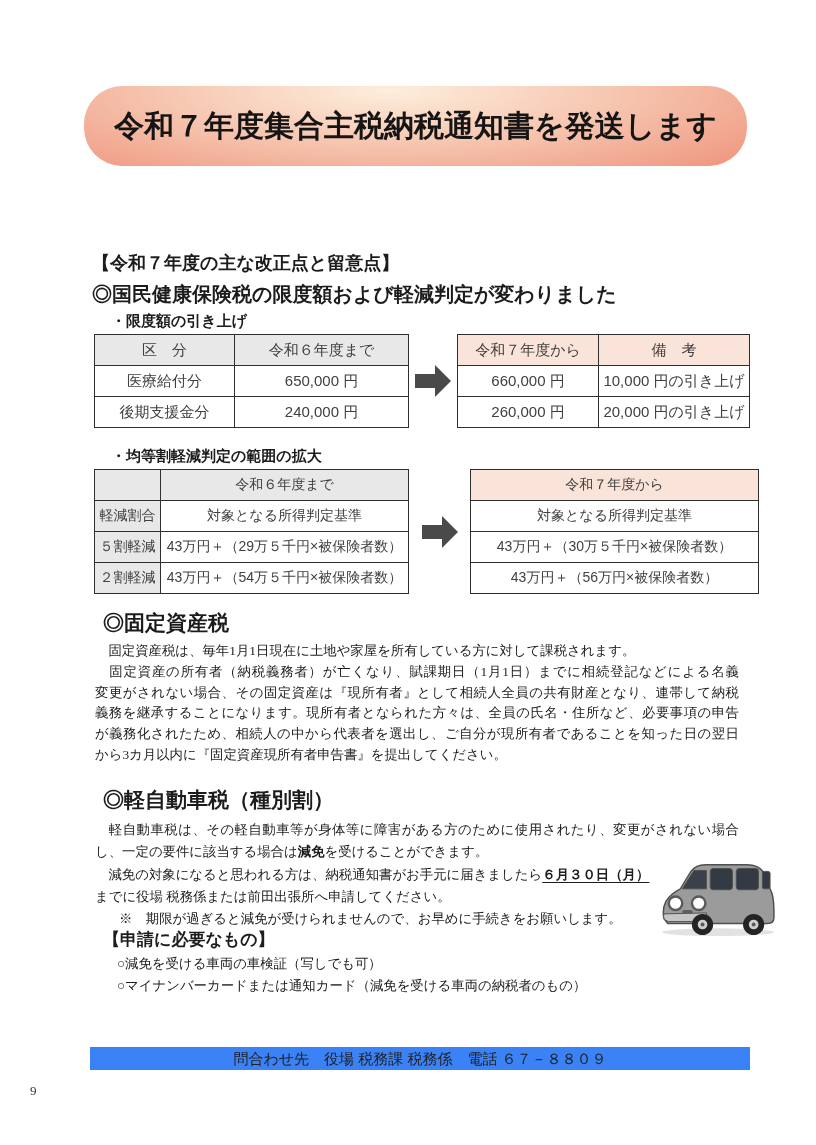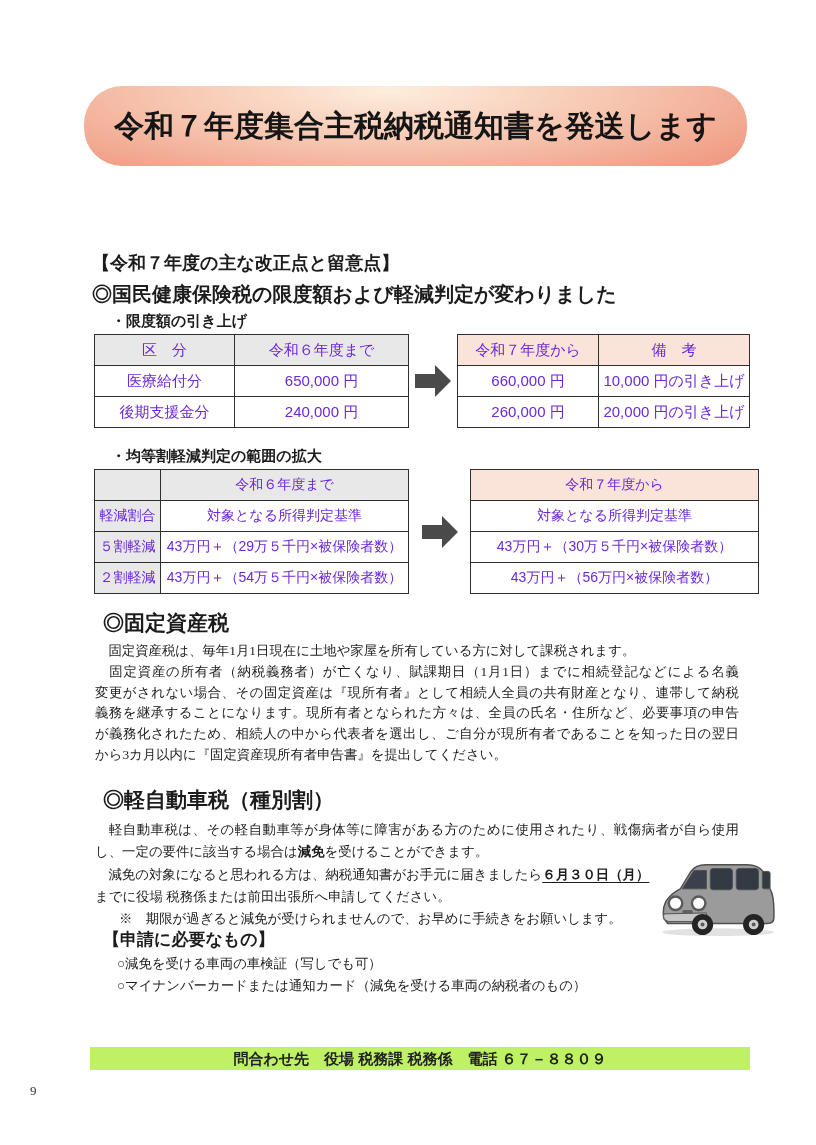--- a/index.html
+++ b/index.html
@@ -33,21 +33,21 @@
   .h-sub{font-family:"Liberation Sans",sans-serif;font-weight:bold;font-size:21px;}
   .h-pt{left:103px;top:609px;}
   .h-vt{left:103px;top:786px;}
   .h-req{left:103px;top:928px;font-family:"Liberation Sans",sans-serif;font-weight:bold;font-size:17px;}
 
   
   .tbl-row{display:flex;align-items:center;}
   .tbl-row1{left:94px;top:334px;}
   .tbl-row2{left:94px;top:469px;}
   table{border-collapse:collapse;table-layout:fixed;
-    font-family:"Liberation Sans",sans-serif;color:#6d28d9;}
+    font-family:"Liberation Sans",sans-serif;color:#404040;}
   td{border:1px solid #2f2f2f;text-align:center;vertical-align:middle;
      height:30px;padding:0 2px;overflow:hidden;white-space:nowrap;}
   .t1{font-size:15px;}
   .t2{font-size:14px;}
   .cell-gray{background:#e8e8e8;}
   .cell-pink{background:#fae3d8;}
   .gap48{width:48px;display:flex;justify-content:center;}
   .gap61{width:61px;display:flex;justify-content:center;}
 
   
@@ -57,22 +57,22 @@
   .vt-para .fill{text-align:justify;text-align-last:justify;white-space:nowrap;}
   .vt-note{padding-left:24px;}
   .inline-bold{font-family:"Liberation Sans",sans-serif;font-weight:bold;}
   .date-underline{font-family:"Liberation Sans",sans-serif;font-weight:bold;
     text-decoration:underline;text-underline-offset:3px;}
 
   
   .req-items{left:117px;top:953px;width:630px;font-size:13.4px;line-height:22px;}
 
   
-  .footer-bar{left:90px;top:1047px;width:660px;height:23px;background:#bef264;
-    text-align:center;font-family:"Liberation Sans",sans-serif;font-weight:bold;
+  .footer-bar{left:90px;top:1047px;width:660px;height:23px;background:#3b82f6;
+    text-align:center;font-family:"Liberation Sans",sans-serif;font-weight:normal;
     font-size:15px;line-height:23px;color:#222;}
   .page-num{left:30px;top:1083px;font-size:13px;color:#333;}
 
   .car-box{left:652px;top:856px;width:130px;height:82px;}
 </style>
 </head>
 <body>
 
 <div class="abs banner">
   <div class="banner-title">令和７年度集合主税納税通知書を発送します</div>
@@ -191,21 +191,21 @@
   <div>　固定資産税は、毎年1月1日現在に土地や家屋を所有している方に対して課税されます。</div>
   <div class="fill">　固定資産の所有者（納税義務者）が亡くなり、賦課期日（1月1日）までに相続登記などによる名義</div>
   <div class="fill">変更がされない場合、その固定資産は『現所有者』として相続人全員の共有財産となり、連帯して納税</div>
   <div class="fill">義務を継承することになります。現所有者となられた方々は、全員の氏名・住所など、必要事項の申告</div>
   <div class="fill">が義務化されたため、相続人の中から代表者を選出し、ご自分が現所有者であることを知った日の翌日</div>
   <div>から3カ月以内に『固定資産現所有者申告書』を提出してください。</div>
 </div>
 
 <div class="abs h-sub h-vt">◎軽自動車税（種別割）</div>
 <div class="abs vt-para">
-  <div class="fill">　軽自動車税は、その軽自動車等が身体等に障害がある方のために使用されたり、戦傷病者が自ら使用</div>
+  <div class="fill">　軽自動車税は、その軽自動車等が身体等に障害がある方のために使用されたり、変更がされない場合</div>
   <div><span>し、一定の要件に該当する場合は</span><span class="inline-bold">減免</span><span>を受けることができます。</span></div>
   <div><span>　減免の対象になると思われる方は、納税通知書がお手元に届きましたら</span><span class="date-underline">６月３０日（月）</span></div>
   <div>までに役場 税務係または前田出張所へ申請してください。</div>
   <div class="vt-note">※　期限が過ぎると減免が受けられませんので、お早めに手続きをお願いします。</div>
 </div>
 
 <div class="abs car-box">
   <svg width="130" height="82" viewBox="0 0 130 85">
     <ellipse cx="66" cy="79" rx="58" ry="4" fill="#e2e2e2"></ellipse>
     <path d="M14,70 L10,65 Q8,55 12,47 Q17,39 27,34 L38,16 Q43,9 53,9 L96,9 Q109,9 114,18 L120,34 Q124,41 124,57 L124,64 Q124,70 117,70 Z" fill="#9b9b9b" stroke="#4f4f4f" stroke-width="1.5"></path>

